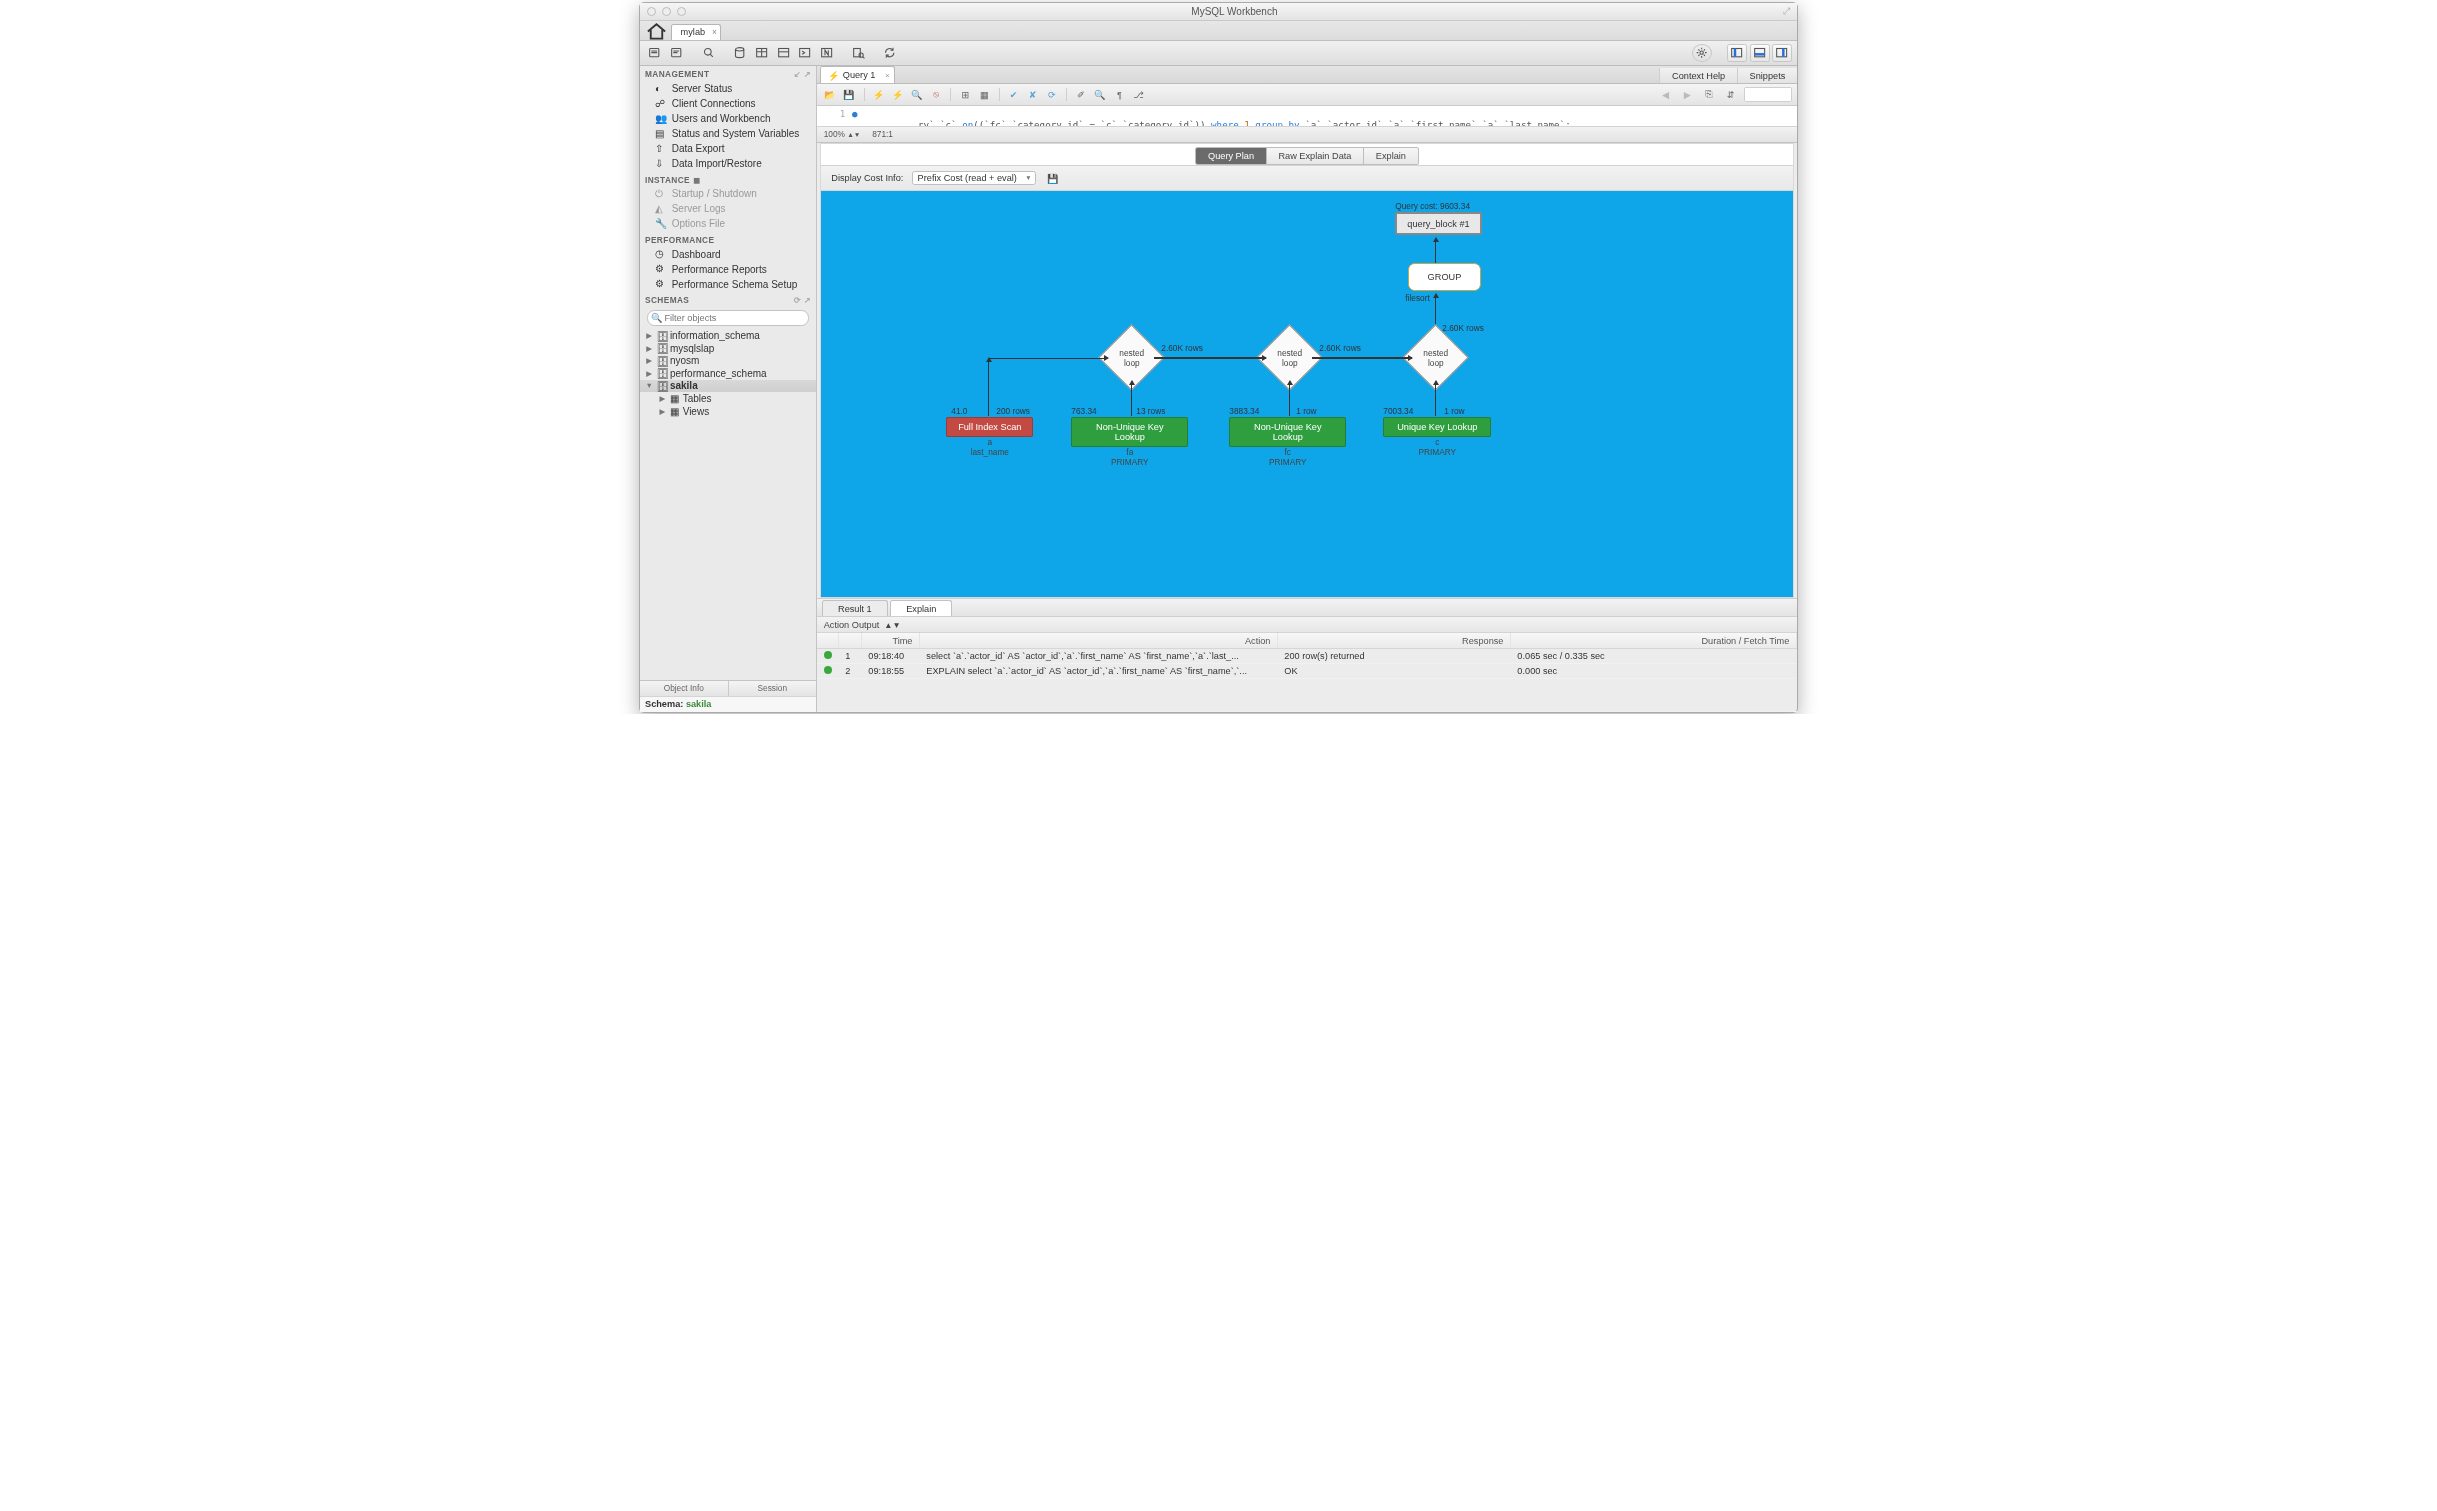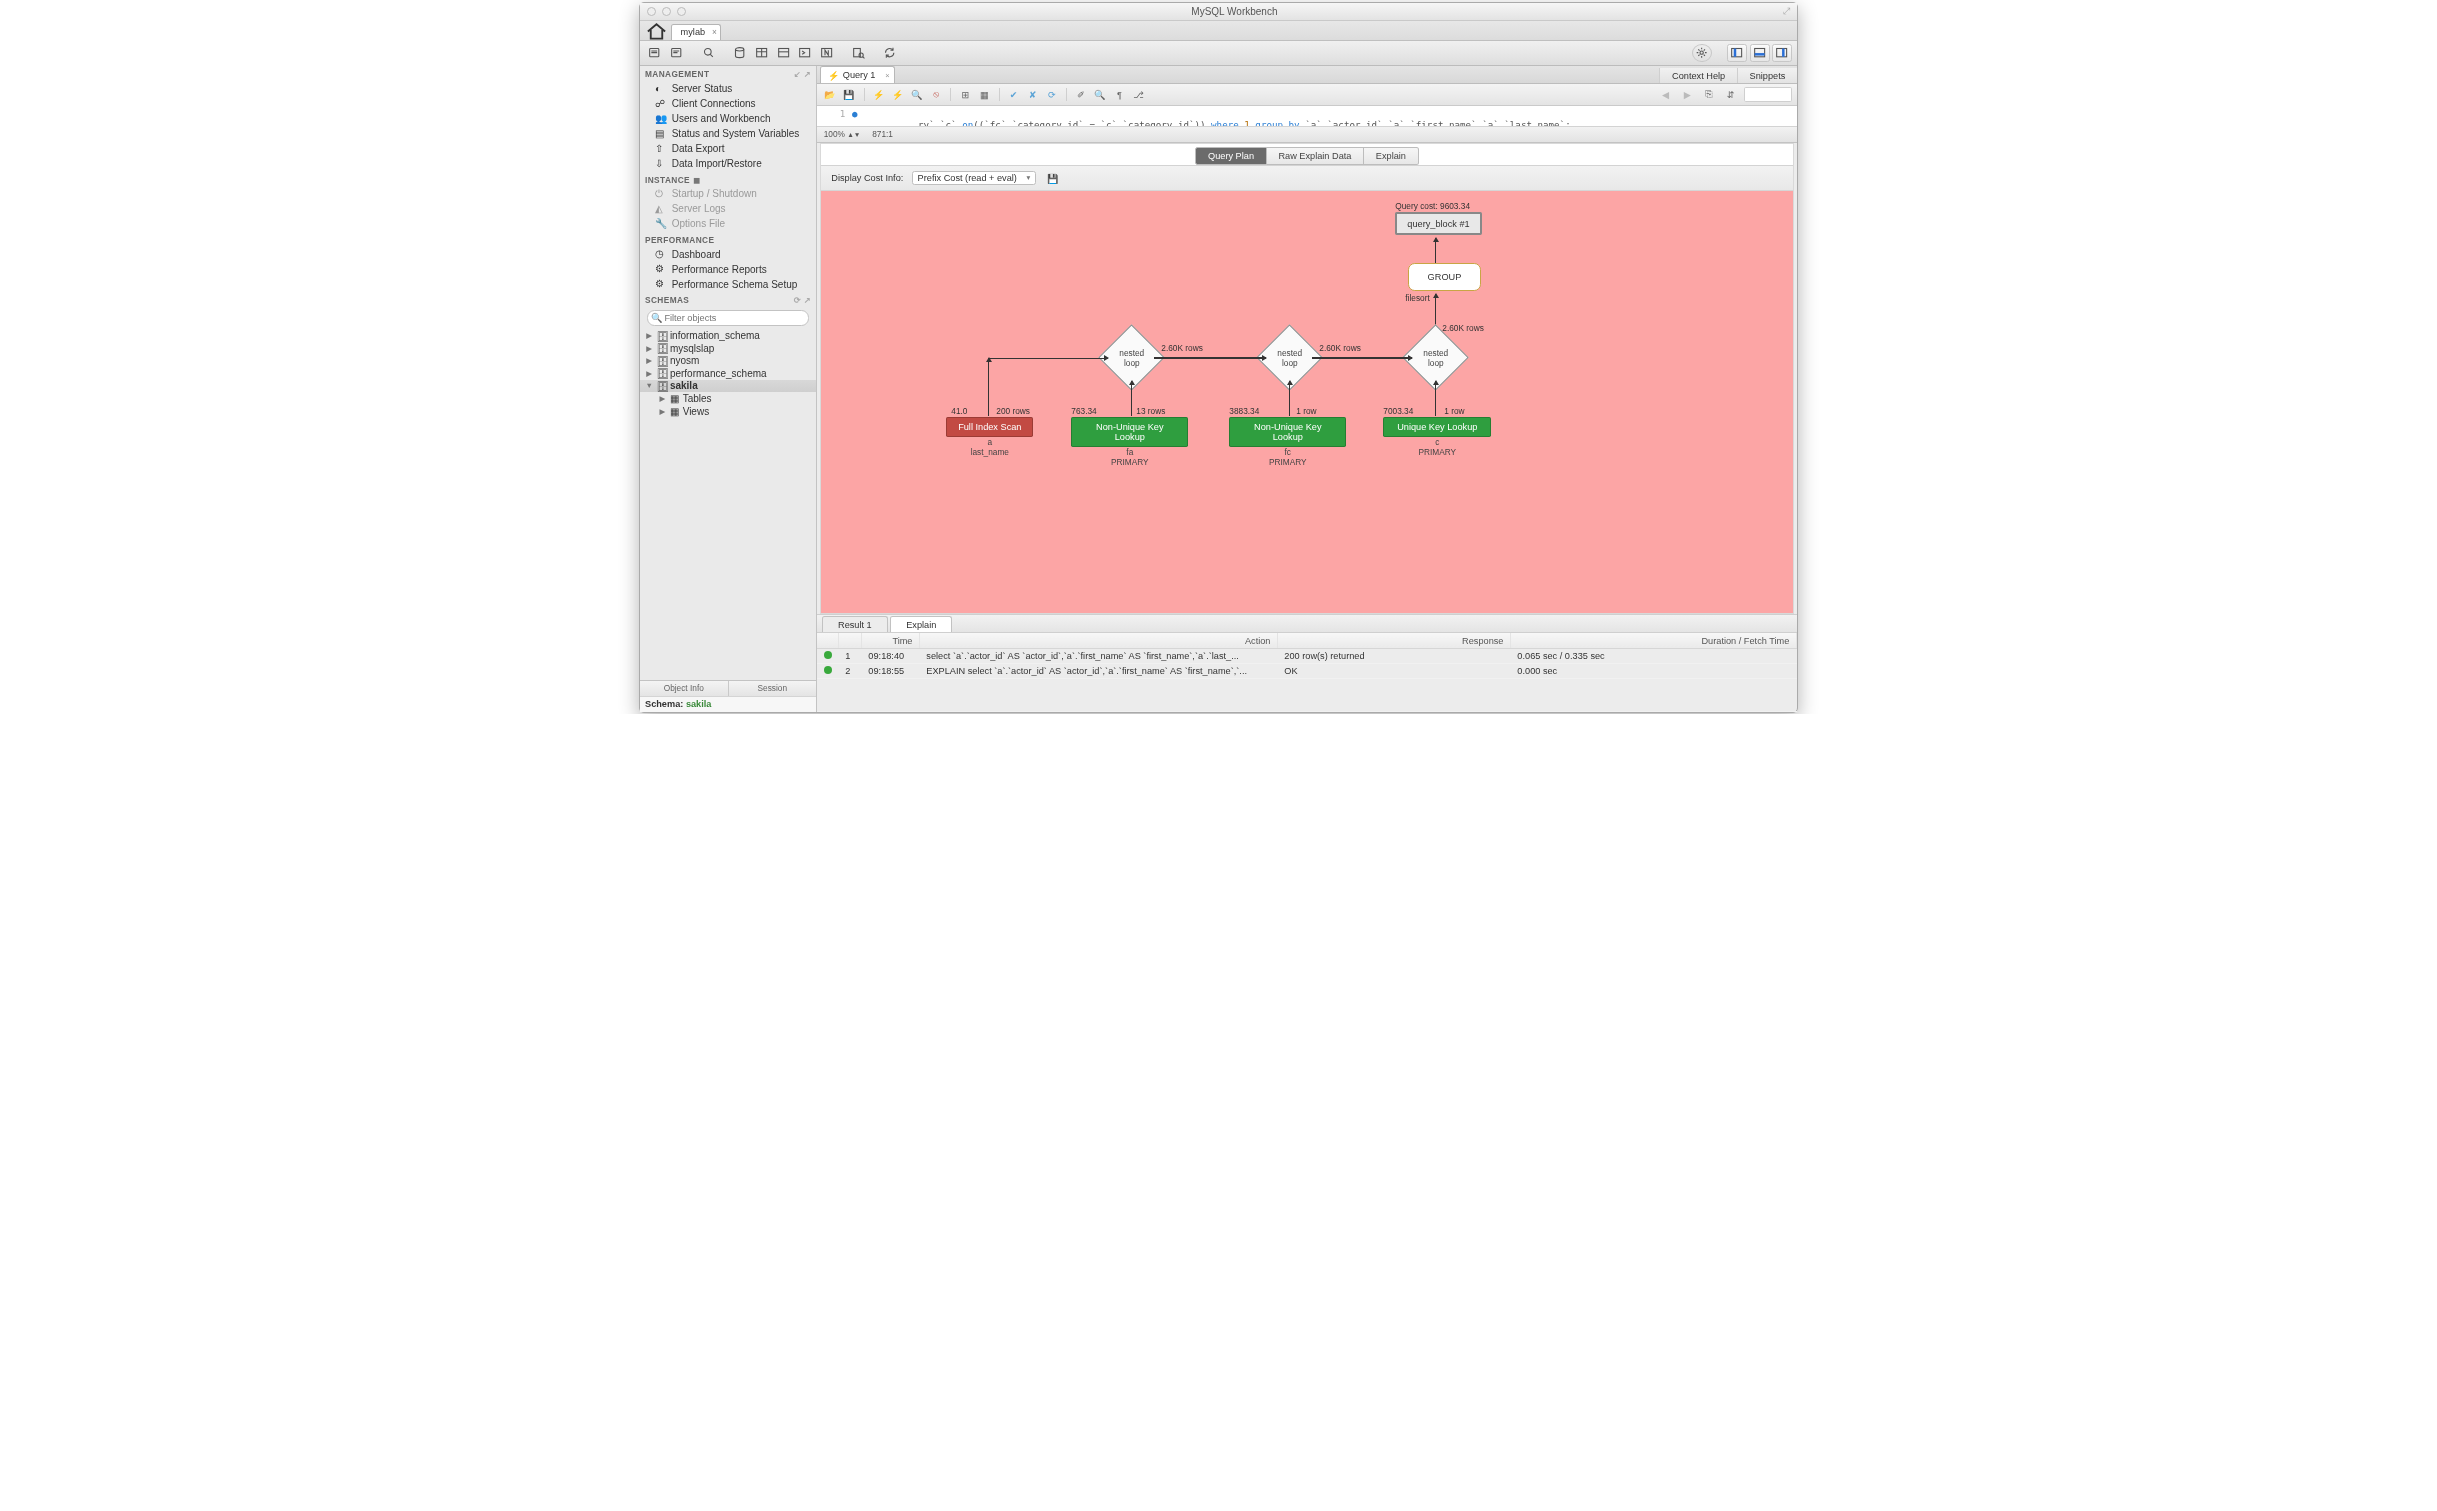--- a/index.html
+++ b/index.html
@@ -64,21 +64,21 @@
 .statusbar-mini { height: 16.7px; display: flex; align-items: center; padding: 0 6.7px; gap: 11.7px; font-size: 8.3px; color: #555; background: linear-gradient(#f2f2f2,#e3e3e3); border-top: 0.8px solid #d3d3d3; border-bottom: 0.8px solid #c3c3c3; }
 .plan-area { flex: 1; display: flex; flex-direction: column; background: #fff; border: 0.8px solid #d9d9d9; margin: 0 3.3px; }
 .plan-tabs { display: flex; justify-content: center; gap: 0; border-bottom: 0.8px solid #d3d3d3; background: #fff; padding-top: 3.3px; }
 .ptab { padding: 3.3px 11.7px; font-size: 9.2px; border: 0.8px solid #bdbdbd; border-left: none; background: linear-gradient(#f6f6f6,#e7e7e7); color: #444; }
 .ptab:first-child { border-left: 0.8px solid #bdbdbd; border-radius: 2.5px 0 0 2.5px; }
 .ptab:last-child { border-radius: 0 2.5px 2.5px 0; }
 .ptab.active { background: #6b6b6b; color: #fff; }
 .plan-ctrl { display: flex; align-items: center; gap: 8.3px; padding: 3.3px 10px; background: linear-gradient(#f2f2f2,#e8e8e8); border-bottom: 0.8px solid #d6d6d6; font-size: 9.2px; }
 .select { border: 0.8px solid #bfbfbf; background: #fff; border-radius: 2.5px; padding: 0.8px 18.3px 0.8px 5px; font-size: 9.2px; position: relative; }
 .select::after { content: "▾"; position: absolute; right: 5px; top: 0.8px; font-size: 7.5px; color: #777; }
-.diagram { flex: 1; position: relative; overflow: hidden; background: #fca5a5; }
+.diagram { flex: 1; position: relative; overflow: hidden; background: #0ea5e9; }
 .node { position: absolute; text-align: center; }
 .box { padding: 4.2px 8.3px; border-radius: 1.7px; font-size: 9.2px; color: #fff; border: 0.8px solid rgba(0,0,0,.2); }
 .box.red { background: #c24a43; }
 .box.green { background: #2f9e3f; }
 .box.group { background: #fff; color: #333; border: 0.8px solid #c9a544; border-radius: 6.7px; padding: 8.3px 18.3px; }
 .box.qb { background: #e8e8e8; color: #333; border: 2.5px double #888; padding: 4.2px 10px; }
 .diamond { width: 47px; height: 47px; transform: rotate(45deg); border: 0.8px solid #888; background: #fafafa; }
 .diamond-label { position: absolute; width: 67px; text-align: center; font-size: 8.3px; color: #444; top: 14px; left: -10px; }
 .dia-sm { font-size: 8.3px; color: #444; }
 .arrow-v { position: absolute; width: 0; border-left: 1.2px solid #333; }
@@ -491,20 +491,24 @@
             </div>
         </div>
       </div>
 
       <div class="res-tabs">
         <div class="restab">Result 1</div>
         <div class="restab active">Explain</div>
       </div>
 
       <div class="output">
+        <div class="out-head">
+          <span>Action Output</span>
+          <span class="sel-like">▲▼</span>
+        </div>
         <table class="out-table">
           <colgroup>
               <col style="width:20px">
               <col style="width:23px">
               <col style="width:58px">
               <col style="width:358px">
               <col style="width:233px">
               <col>
             </colgroup>
           <thead>

